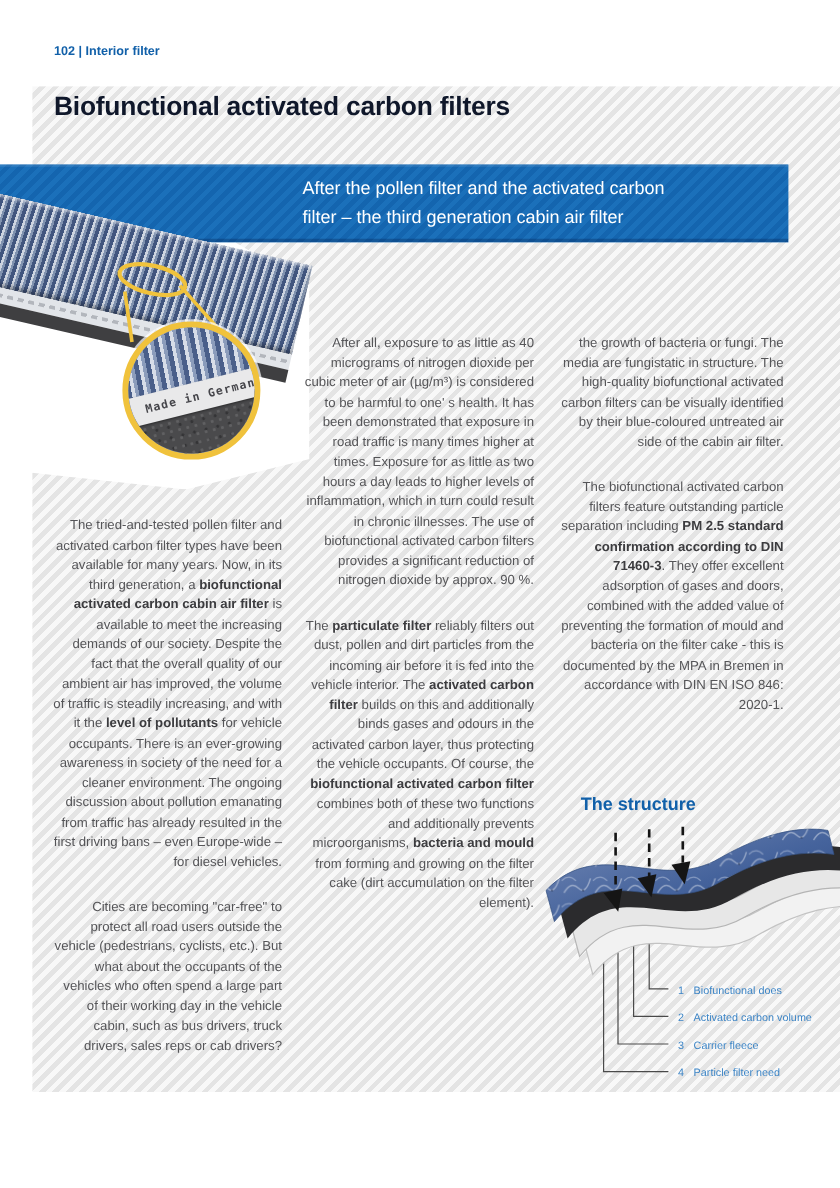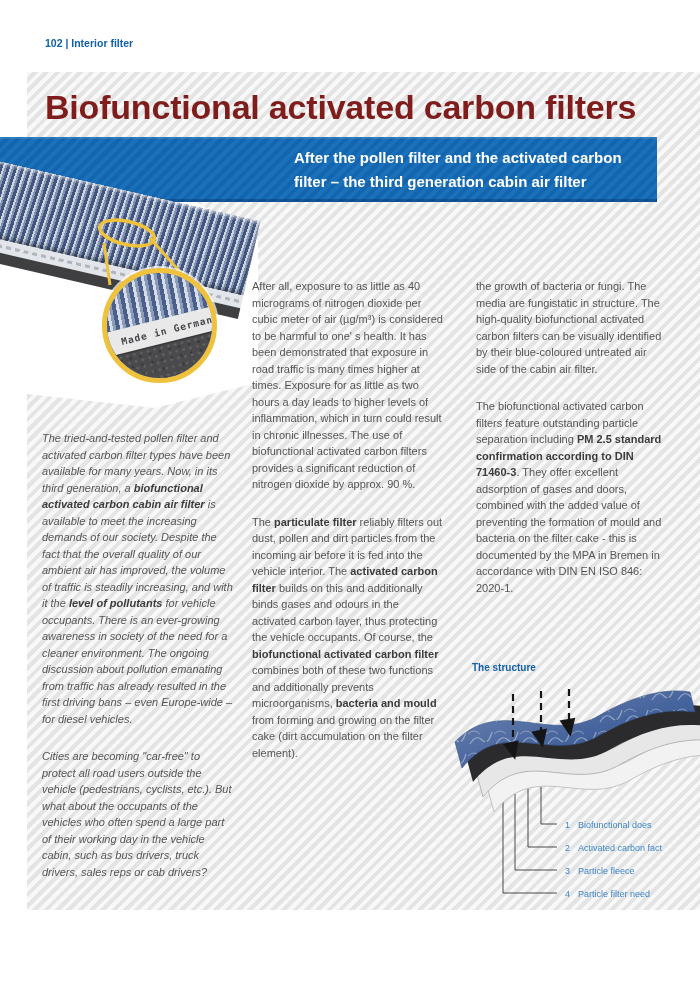--- a/index.html
+++ b/index.html
@@ -13,33 +13,32 @@
   #stripes {
     position:absolute; left:27px; top:72px; width:673px; height:861px;
     background:repeating-linear-gradient(135deg, #f8f8f8 0 4px, #e4e4e4 4px 8px);
     z-index:0;
   }
   .pg-header {
     position:absolute; left:45px; top:37px; font-size:10.5px; font-weight:bold;
     color:#1160a9; z-index:6;
   }
   .pg-title {
-    position:absolute; left:45px; top:88px; font-size:34px; font-weight:bold;
-    color:#7f1d1d; letter-spacing:-0.2px; z-index:6;
+    position:absolute; left:45px; top:76px; font-size:22px; font-weight:bold;
+    color:#0f172a; letter-spacing:-0.2px; z-index:6;
   }
   #banner {
     position:absolute; left:0; top:137px; width:657px; height:65px; z-index:2;
     background:repeating-linear-gradient(135deg, #1b70ba 0 4px, #1465af 4px 8px);
     box-shadow:inset 0 -3px 0 rgba(0,25,70,.28), inset 0 2px 0 rgba(255,255,255,.10);
   }
   #banner .banner-text {
     position:absolute; left:252px; top:9px; width:390px;
-    color:#ffffff; font-weight:bold; font-size:15px; line-height:23.5px;
+    color:#ffffff; font-weight:normal; font-size:15px; line-height:23.5px;
     white-space:pre-line;
-    margin-left:42px;
   }
   
   #photo-white {
     position:absolute; left:0; top:196px; width:258px; height:212px; z-index:1;
     background:#ffffff;
     clip-path:polygon(0 2%, 72% 0, 100% 20%, 100% 88%, 60% 100%, 0 92%);
   }
   
   #filter-panel {
     position:absolute; left:-52px; top:186px; width:305px; height:100px;
@@ -80,31 +79,31 @@
     position:absolute; left:-25%; top:42%; width:170%; height:23%;
     transform:rotate(-14deg); background:#e9e9ea;
     display:flex; align-items:center; justify-content:center;
     box-shadow:0 1px 2px rgba(0,0,0,.4);
   }
   #magnifier .mag-band span {
     font-family:"DejaVu Sans Mono", monospace; font-size:9.5px; font-weight:bold;
     color:#45454a; letter-spacing:1px; white-space:nowrap;
   }
   
-  .col { position:absolute; width:193px; z-index:2; }
-  #col-left   { left:42px;  top:430px;font-style:italic; }
+  .col { position:absolute; width:193px; z-index:2;text-align:right; }
+  #col-left   { left:42px;  top:430px; }
   #col-middle { left:252px; top:278px; }
-  #col-right  { left:476px; top:278px; }
+  #col-right  { left:460px; top:278px; }
   .col p {
     font-size:11px; line-height:16.5px; color:#555558; margin-bottom:21px;
   }
   .col p strong { color:#3c3c3f; }
   
   .structure-heading {
-    position:absolute; left:472px; top:662px; font-size:10px; font-weight:bold;
+    position:absolute; left:484px; top:662px; font-size:15px; font-weight:bold;
     color:#1160a9; z-index:6;
   }
   #diagram-svg { position:absolute; left:450px; top:660px; z-index:2; }
   .layer-label {
     position:absolute; left:565px; z-index:6; display:flex; gap:8px;
     font-size:9px; color:#3d85c6; line-height:10px; align-items:baseline;
   }
   .pg-footer {
     position:absolute; left:45px; top:955px; font-size:11px; font-weight:normal;
     color:#1160a9; z-index:6;
@@ -202,25 +201,25 @@
       <polygon points="561,719 577,719 569,737" transform="rotate(-10 569 728)" stroke="none"></polygon>
     </g>
   </svg>
 
   <div class="layer-label" style="top:820px">
     <span>1</span>
     <span>Biofunctional does</span>
   </div>
   <div class="layer-label" style="top:843px">
     <span>2</span>
-    <span>Activated carbon fact</span>
+    <span>Activated carbon volume</span>
   </div>
   <div class="layer-label" style="top:866px">
     <span>3</span>
-    <span>Particle fleece</span>
+    <span>Carrier fleece</span>
   </div>
   <div class="layer-label" style="top:889px">
     <span>4</span>
     <span>Particle filter need</span>
   </div>
 
   <div class="pg-footer">EUROPART - Europe's No. 1 for truck, trailer, van and bus spare parts!</div>
 
 </div>
 

